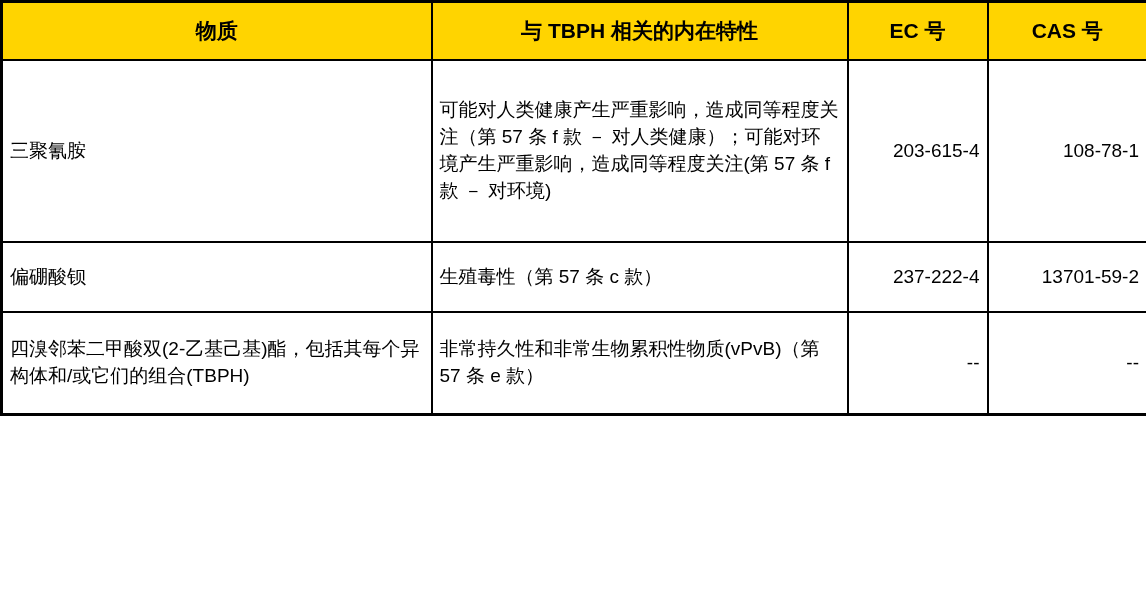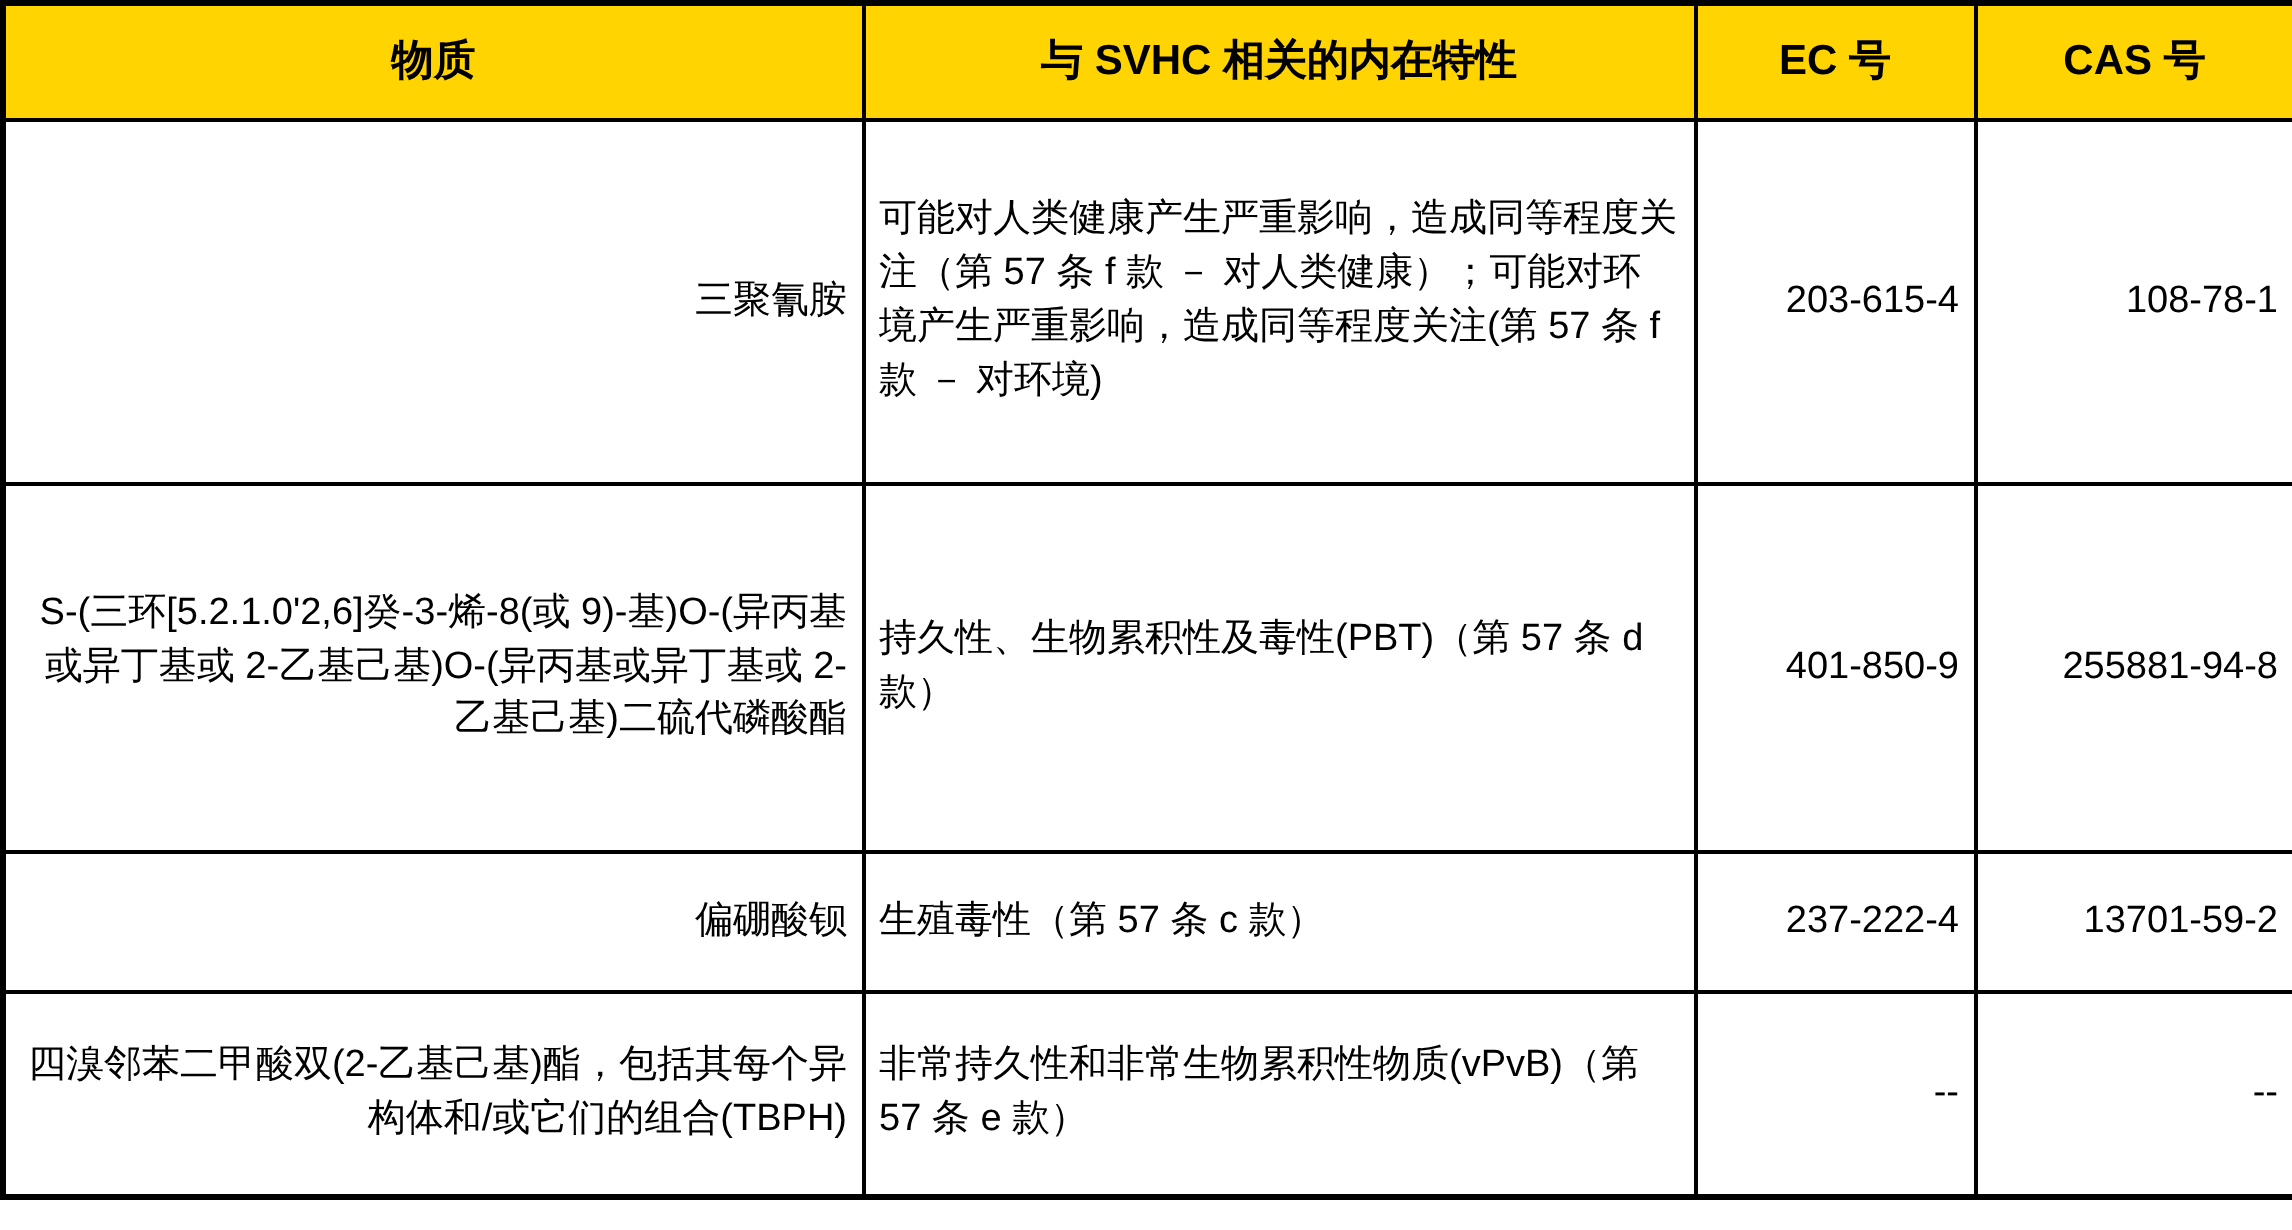--- a/index.html
+++ b/index.html
@@ -40,21 +40,21 @@
     font-weight: bold;
     font-size: 21px;
     height: 48px;
     padding: 4px 6px;
   }
   col.c-sub { width: 430px; }
   col.c-prop { width: 416px; }
   col.c-ec { width: 140px; }
   col.c-cas { width: 160px; }
 
-  td.substance { text-align: right; }
+  td.substance { text-align: left; }
   td.property { text-align: left; }
   td.ec, td.cas { text-align: right; white-space: nowrap; }
 
   .row-1 td { height: 168px; margin-top: 37px; }
   .row-2 td { height: 170px; }
   .row-3 td { height: 56px; }
   .row-4 td { height: 56px; }
   .row-5 td { height: 88px; }
 </style>
 </head>
@@ -64,37 +64,31 @@
   <table class="svhc">
     <colgroup>
       <col class="c-sub">
       <col class="c-prop">
       <col class="c-ec">
       <col class="c-cas">
     </colgroup>
     <thead>
       <tr>
         <th>物质</th>
-        <th>与 SVHC 相关的内在特性</th>
+        <th>与 TBPH 相关的内在特性</th>
         <th>EC 号</th>
         <th>CAS 号</th>
       </tr>
     </thead>
     <tbody>
       <tr class="row-1">
         <td class="substance">三聚氰胺</td>
         <td class="property">可能对人类健康产生严重影响，造成同等程度关注（第 57 条 f 款 － 对人类健康）；可能对环境产生严重影响，造成同等程度关注(第 57 条 f 款 － 对环境)</td>
         <td class="ec">203-615-4</td>
         <td class="cas">108-78-1</td>
-      </tr>
-      <tr class="row-2">
-        <td class="substance">S-(三环[5.2.1.0'2,6]癸-3-烯-8(或 9)-基)O-(异丙基或异丁基或 2-乙基己基)O-(异丙基或异丁基或 2-乙基己基)二硫代磷酸酯</td>
-        <td class="property">持久性、生物累积性及毒性(PBT)（第 57 条 d 款）</td>
-        <td class="ec">401-850-9</td>
-        <td class="cas">255881-94-8</td>
       </tr>
       <tr class="row-4">
         <td class="substance">偏硼酸钡</td>
         <td class="property">生殖毒性（第 57 条 c 款）</td>
         <td class="ec">237-222-4</td>
         <td class="cas">13701-59-2</td>
       </tr>
       <tr class="row-5">
         <td class="substance">四溴邻苯二甲酸双(2-乙基己基)酯，包括其每个异构体和/或它们的组合(TBPH)</td>
         <td class="property">非常持久性和非常生物累积性物质(vPvB)（第 57 条 e 款）</td>

